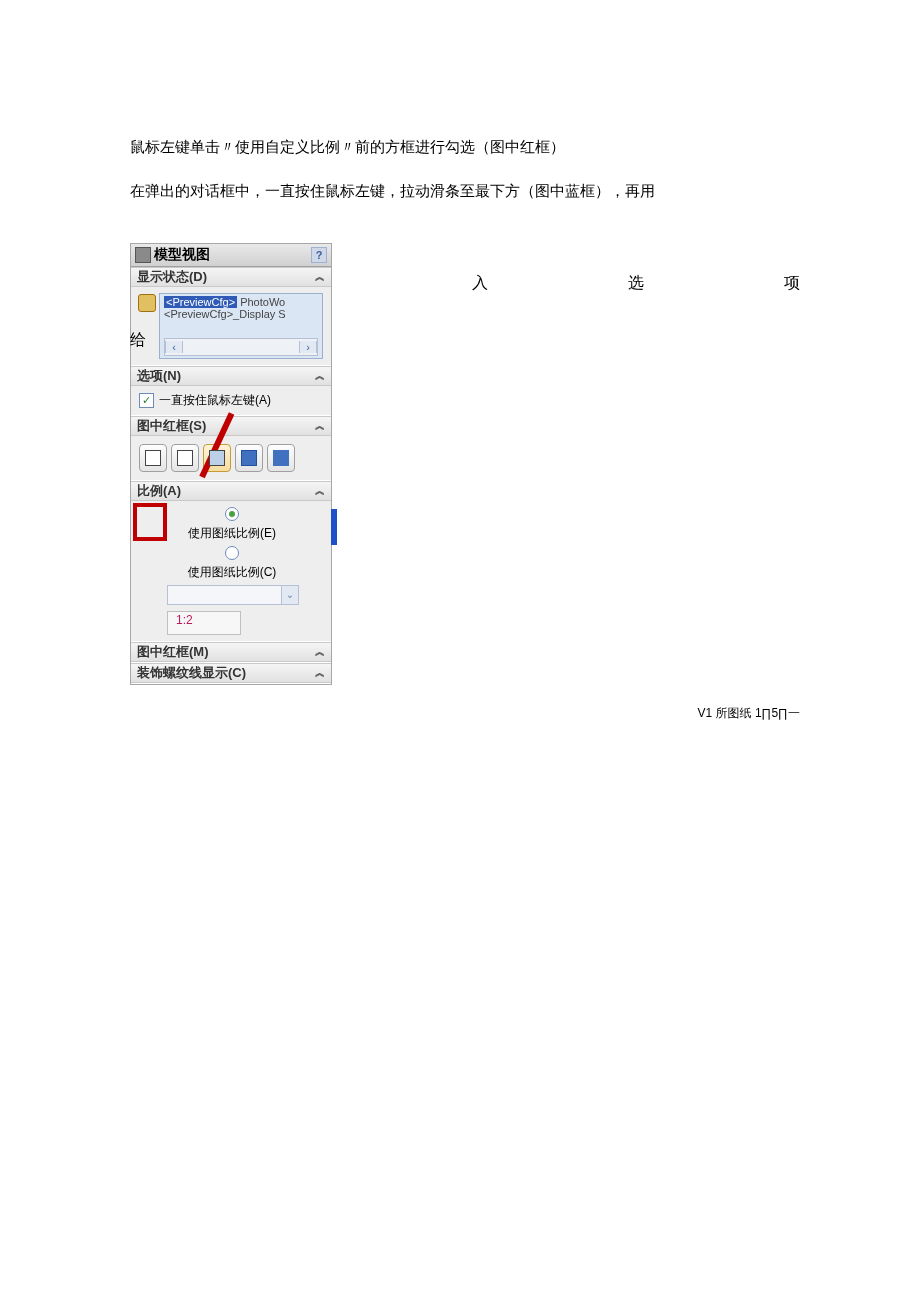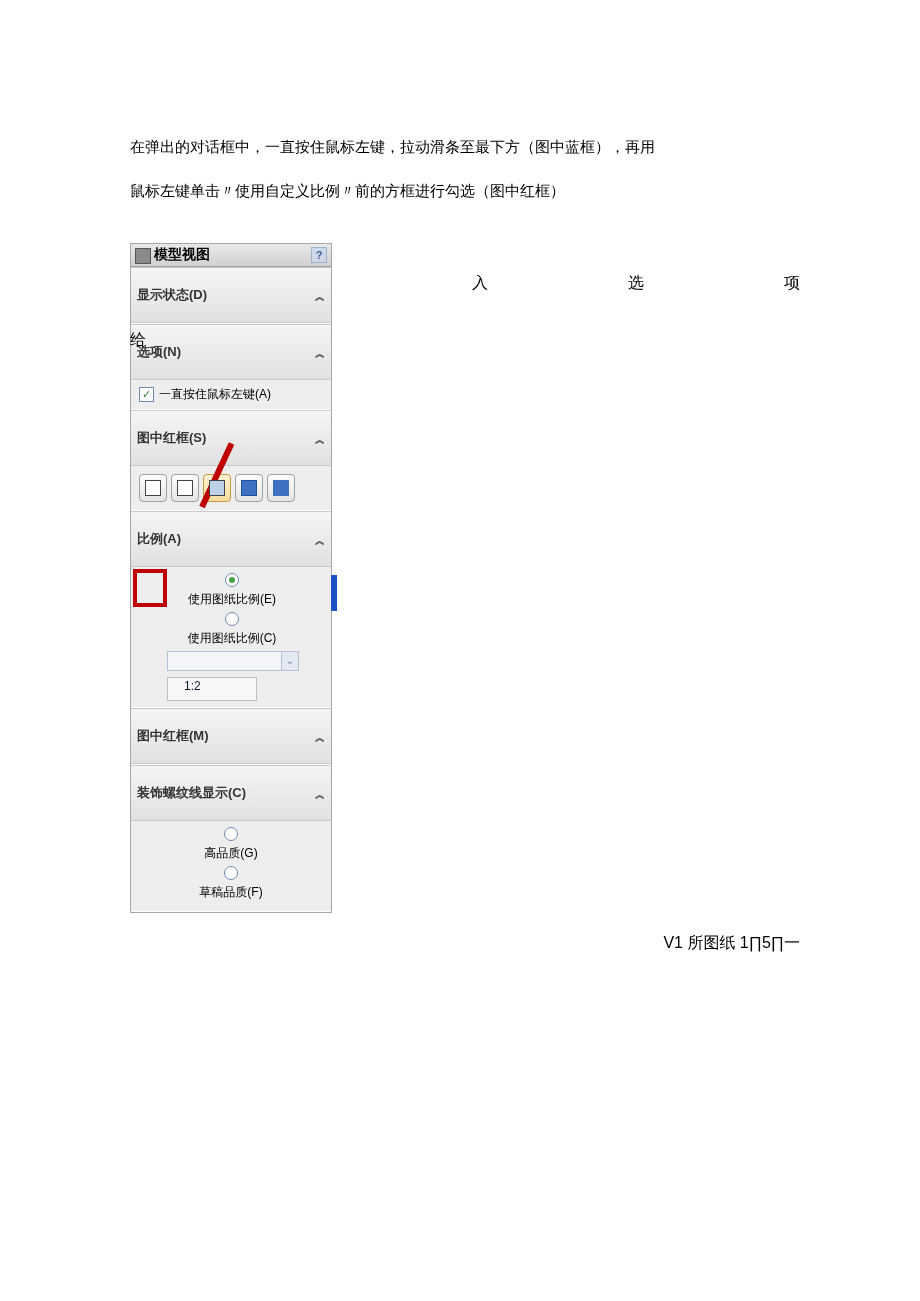--- a/index.html
+++ b/index.html
@@ -40,21 +40,21 @@
     align-items: center;
     justify-content: space-between;
     background: linear-gradient(#e9e9e9, #d0d0d0);
     border-bottom: 1px solid #a0a0a0;
     padding: 2px 4px;
     font-weight: bold;
     font-size: 14px;
   }
   .panel-title .t-left {
     display: flex;
-    align-items: flex-end;
+    align-items: center;
     gap: 3px;
   }
   .title-icon {
     width: 14px;
     height: 14px;
     background: #8a8a8a;
     border: 1px solid #555;
     display: inline-block;
   }
   .help-btn {
@@ -67,23 +67,23 @@
     line-height: 14px;
     border: 1px solid #9fb0d0;
   }
   .section {
     border-top: 1px solid #c9c9c9;
     border-bottom: 1px solid #ffffff;
   }
   .sec-header {
     display: flex;
     justify-content: space-between;
-    align-items: flex-end;
+    align-items: center;
     background: linear-gradient(#f5f5f5, #e1e1e1);
-    padding: 18px 6px;
+    padding: 0 6px;
     font-weight: bold;
     font-size: 13px;
     color: #333;
     border-bottom: 1px solid #c9c9c9;
   }
   .chev {
     font-size: 10px;
     color: #666;
   }
   .sec-body {
@@ -257,58 +257,69 @@
     text-align: center;
     font-size: 10px;
     color: #6a85b0;
     line-height: 18px;
   }
   .ratio-box {
     width: 56px;
     height: 20px;
     border: 1px solid #bfbfbf;
     background: #f7f7f7;
-    color: #0f172a;
+    color: #be185d;
     font-size: 12px;
     text-align: left;
-    padding: 1px 16px;
+    padding: 1px 8px;
     margin-left: 26px;
   }
   .footer-note {
     text-align: right;
     margin-top: 20px;
-    font-size: 16px;
+    font-size: 12px;
     padding-right: 120px;
   }
 </style>
 </head>
 <body>
 
 <div class="page">
 
+  <p class="para">鼠标左键单击〃使用自定义比例〃前的方框进行勾选（图中红框）</p>
   <p class="para">在弹出的对话框中，一直按住鼠标左键，拉动滑条至最下方（图中蓝框），再用</p>
-  <p class="para">鼠标左键单击〃使用自定义比例〃前的方框进行勾选（图中红框）</p>
 
   <div class="row-spaced">
 
     <div style="display:flex; gap:2px;">
       <div class="panel-wrap">
 
         <div class="panel-title">
           <span class="t-left">
             <span class="title-icon"></span>
             <span>模型视图</span>
           </span>
           <span class="help-btn">?</span>
         </div>
 
         <div class="section">
           <div class="sec-header">
             <span>显示状态(D)</span>
             <span class="chev">︽</span>
+          </div>
+          <div class="sec-body">
+            <div class="cfg-box">
+              <span class="cfg-icon"></span>
+              <div class="cfg-line"><span class="cfg-sel">&lt;PreviewCfg&gt;</span><span> PhotoWo</span></div>
+              <div class="cfg-line">&lt;PreviewCfg&gt;_Display S</div>
+              <div class="mini-scroll">
+                <span class="arrow">‹</span>
+                <span class="arrow">›</span>
+              </div>
+            </div>
           </div>
         </div>
 
         <div class="section">
           <div class="sec-header">
             <span>选项(N)</span>
             <span class="chev">︽</span>
           </div>
           <div class="sec-body">
             <div class="chkrow">
@@ -375,30 +386,20 @@
             <span>图中红框(M)</span>
             <span class="chev">︽</span>
           </div>
         </div>
 
         <div class="section">
           <div class="sec-header">
             <span>装饰螺纹线显示(C)</span>
             <span class="chev">︽</span>
           </div>
-          <div class="sec-body">
-            <div class="radio-row">
-              <span class="radio"></span>
-              <span>高品质(G)</span>
-            </div>
-            <div class="radio-row">
-              <span class="radio"></span>
-              <span>草稿品质(F)</span>
-            </div>
-          </div>
         </div>
 
       </div>
     </div>
 
     <span class="big-char" style="position:absolute; left:130px; top:330px;">给</span>
     <span class="big-char" style="margin-top:30px;">入</span>
     <span class="big-char" style="margin-top:30px;">选</span>
     <span class="big-char" style="margin-top:30px;">项</span>
   </div>

